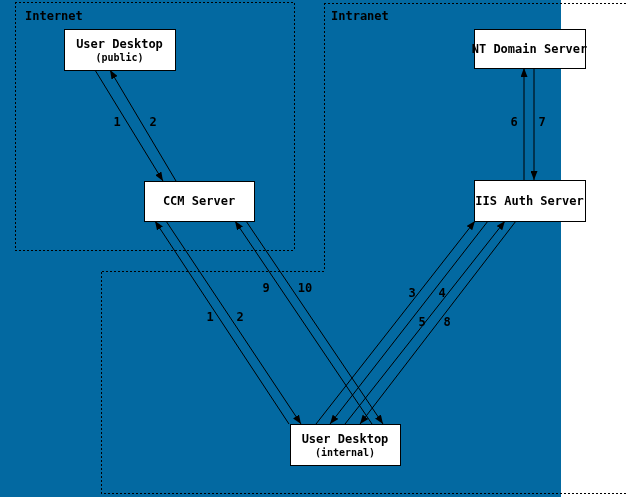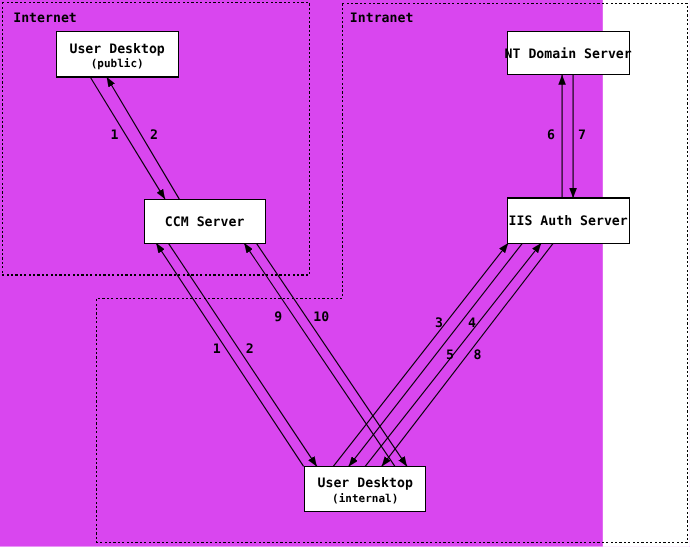--- a/index.html
+++ b/index.html
@@ -4,21 +4,22 @@
 <style>
   html, body {
     margin: 0;
     padding: 0;
     background: #ffffff;
   }
   #stage {
     width: 548px;
     height: 497px;
     position: relative;
-    background: #d946ef;
+    background: #0369a1;
+    padding-left: 13px;
   }
   svg { display: block; }
   svg text {
     font-family: "DejaVu Sans Mono", "Liberation Mono", monospace;
     font-weight: bold;
     fill: #000000;
   }
   .zone-label  { font-size: 12px; }
   .node-label  { font-size: 12px; }
   .node-sub    { font-size: 10px; }

